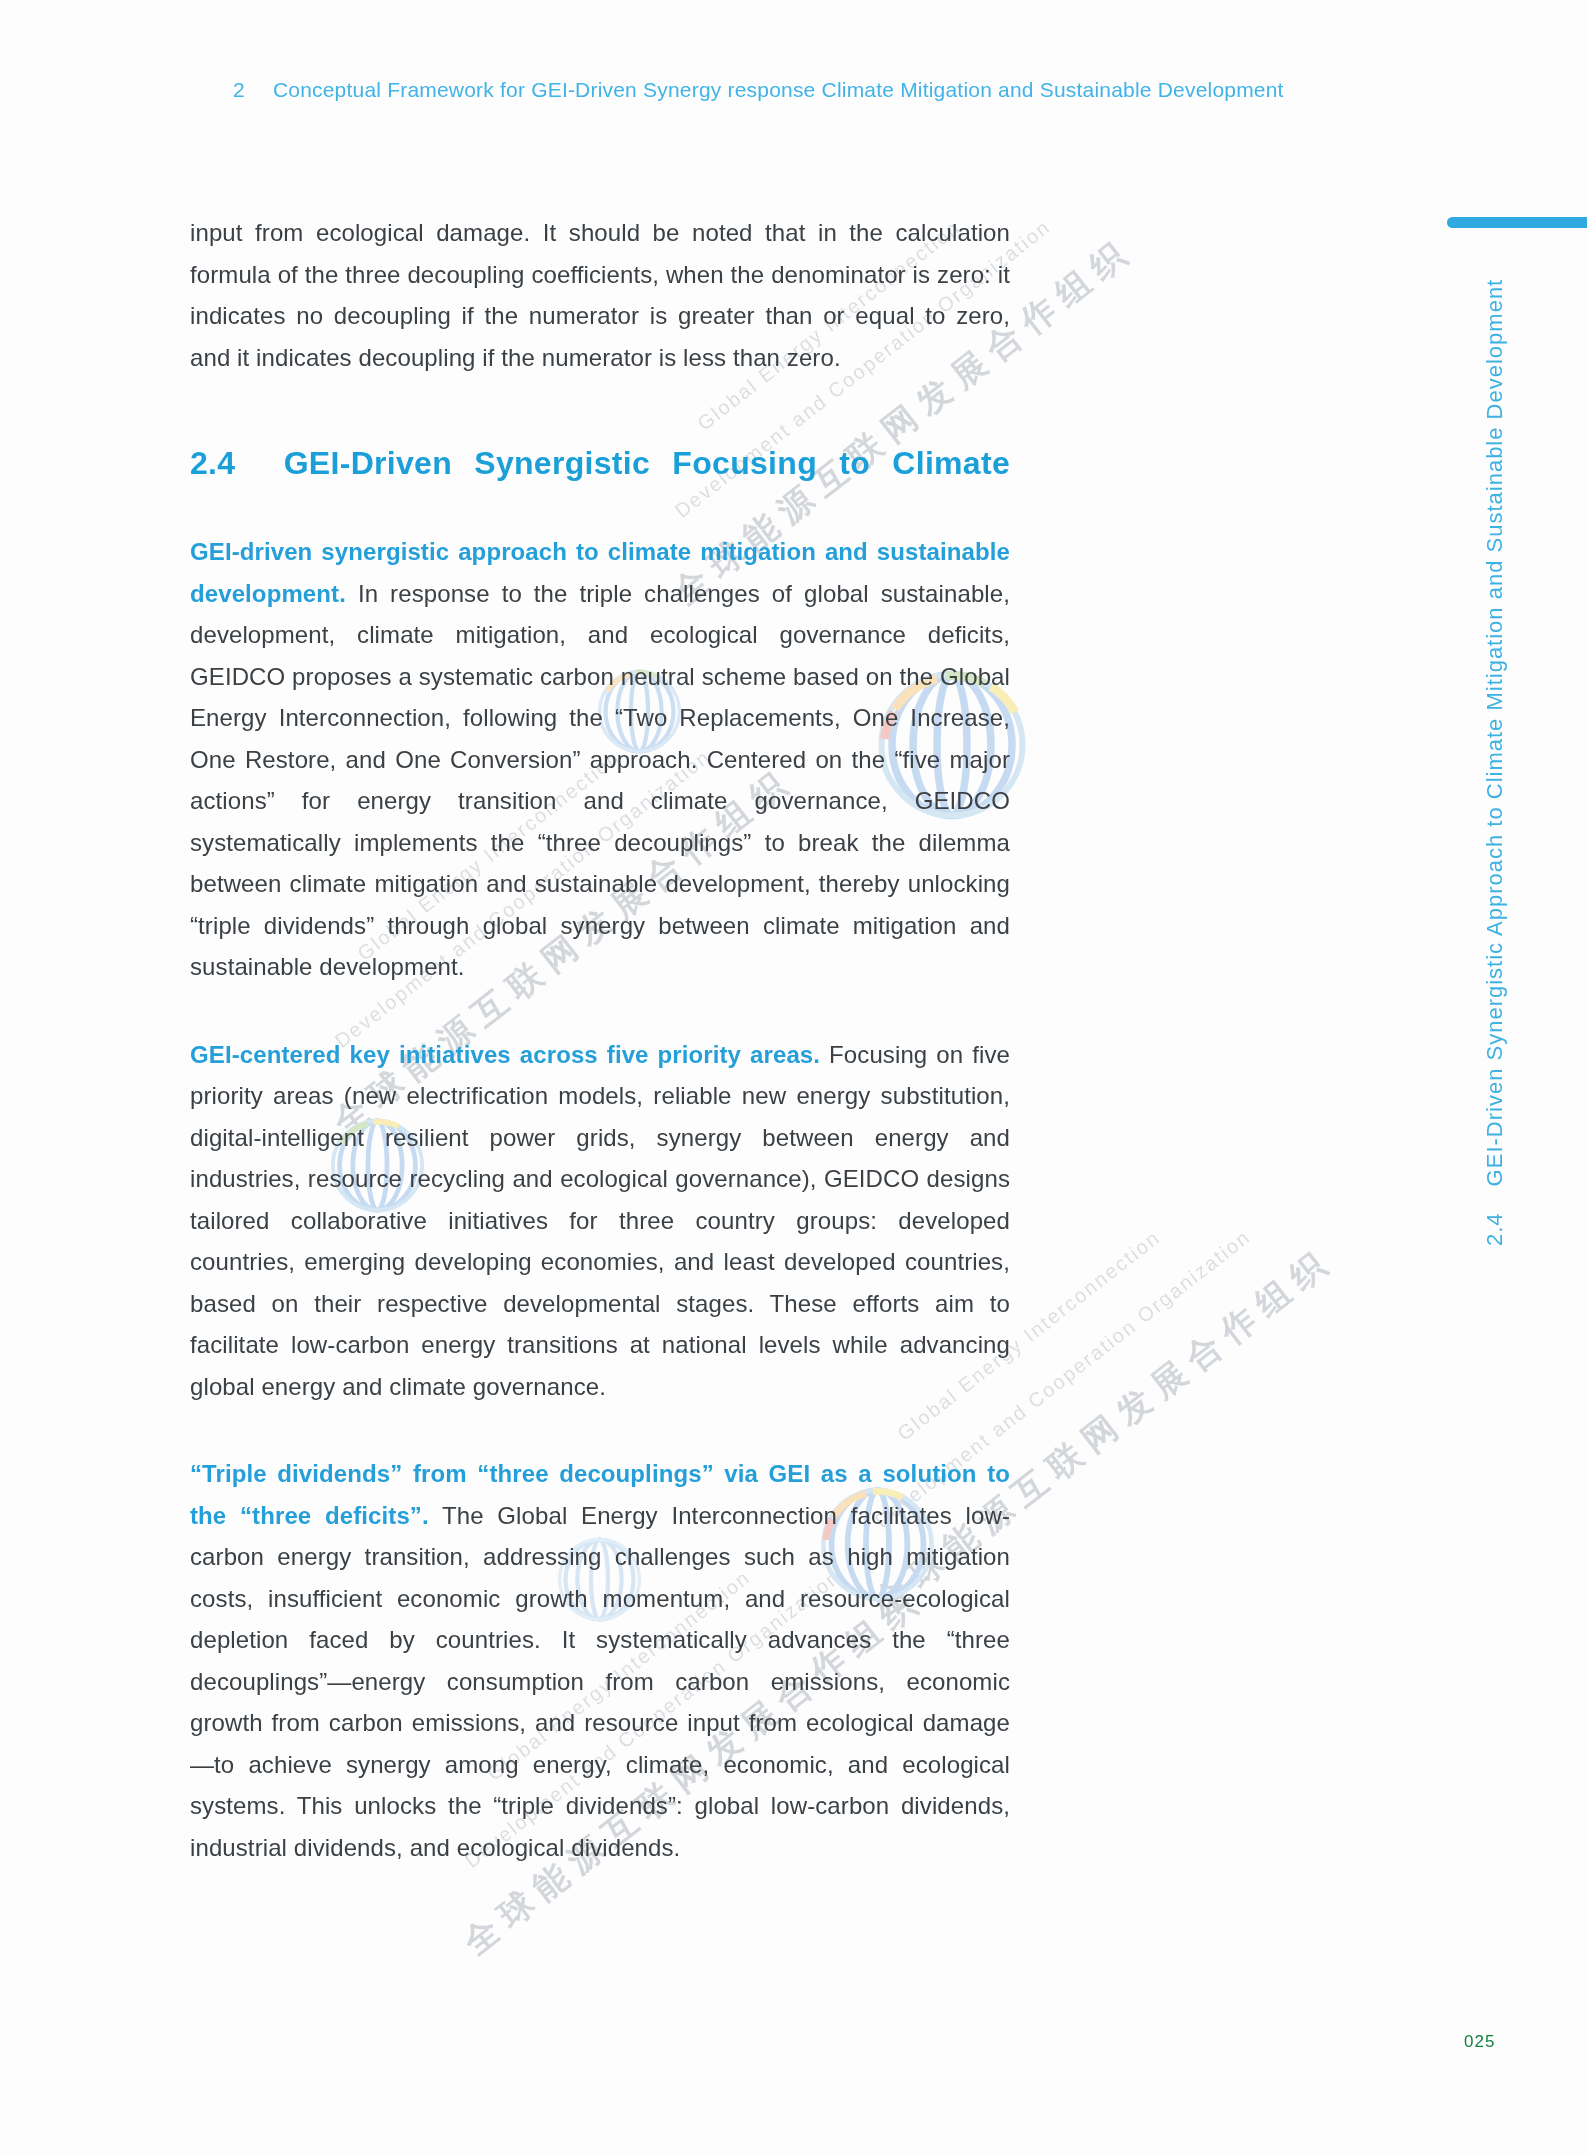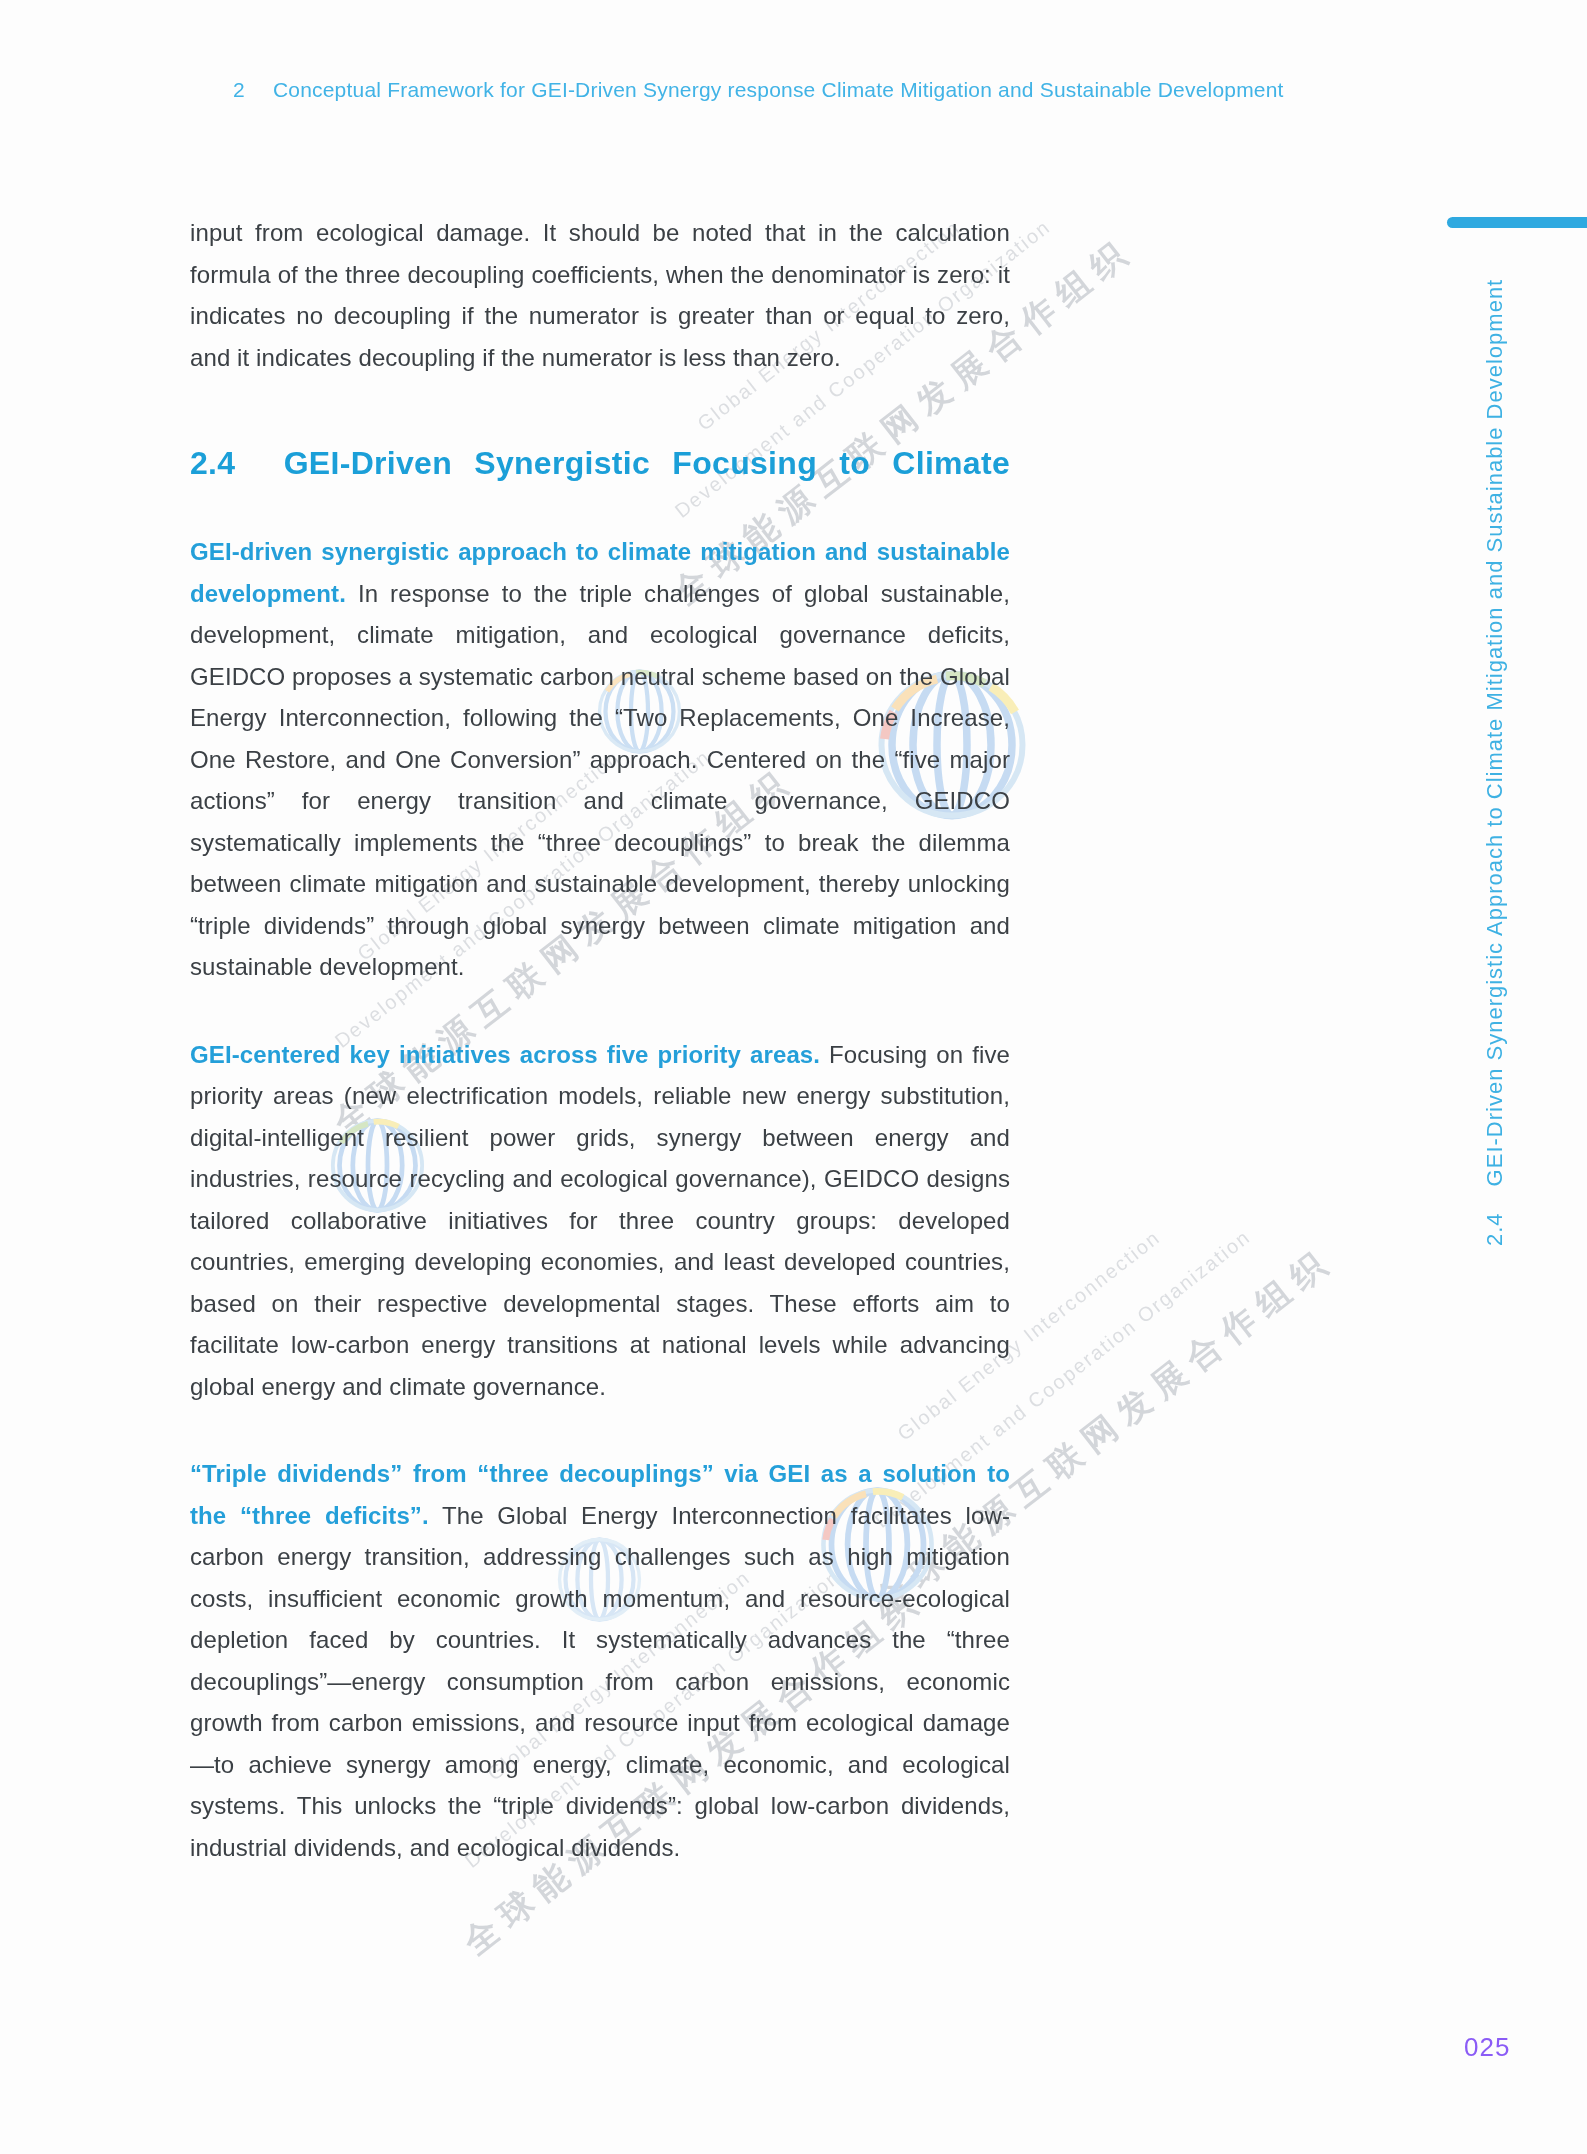--- a/index.html
+++ b/index.html
@@ -51,21 +51,21 @@
     margin:0 0 46px 0; color:#1b9fd8; font-weight:bold;
     font-size:32px; line-height:43px; letter-spacing:.3px;
   }
   .h-line1{text-align:justify; height:43px; overflow:hidden;}
   .h-line1::after{content:""; display:inline-block; width:100%; height:0;}
   .h-num{margin-right:26px;}
 
   
   .page-number{
     position:absolute; left:1464px; top:2032px;
-    font-size:26px; color:#8b5cf6; letter-spacing:1px;
+    font-size:17px; color:#15803d; letter-spacing:1px;
   }
 
   
   .g-band{fill:none; stroke:#4a90d9; stroke-width:5;}
   .g-rim{fill:none; stroke:#7fb6e0; stroke-width:4;}
   .arc-o{fill:none; stroke:#f5a21f; stroke-width:6;}
   .arc-g{fill:none; stroke:#7cb342; stroke-width:6;}
   .arc-r{fill:none; stroke:#e25041; stroke-width:6;}
   .arc-y{fill:none; stroke:#f2cf1d; stroke-width:6;}
 </style>

